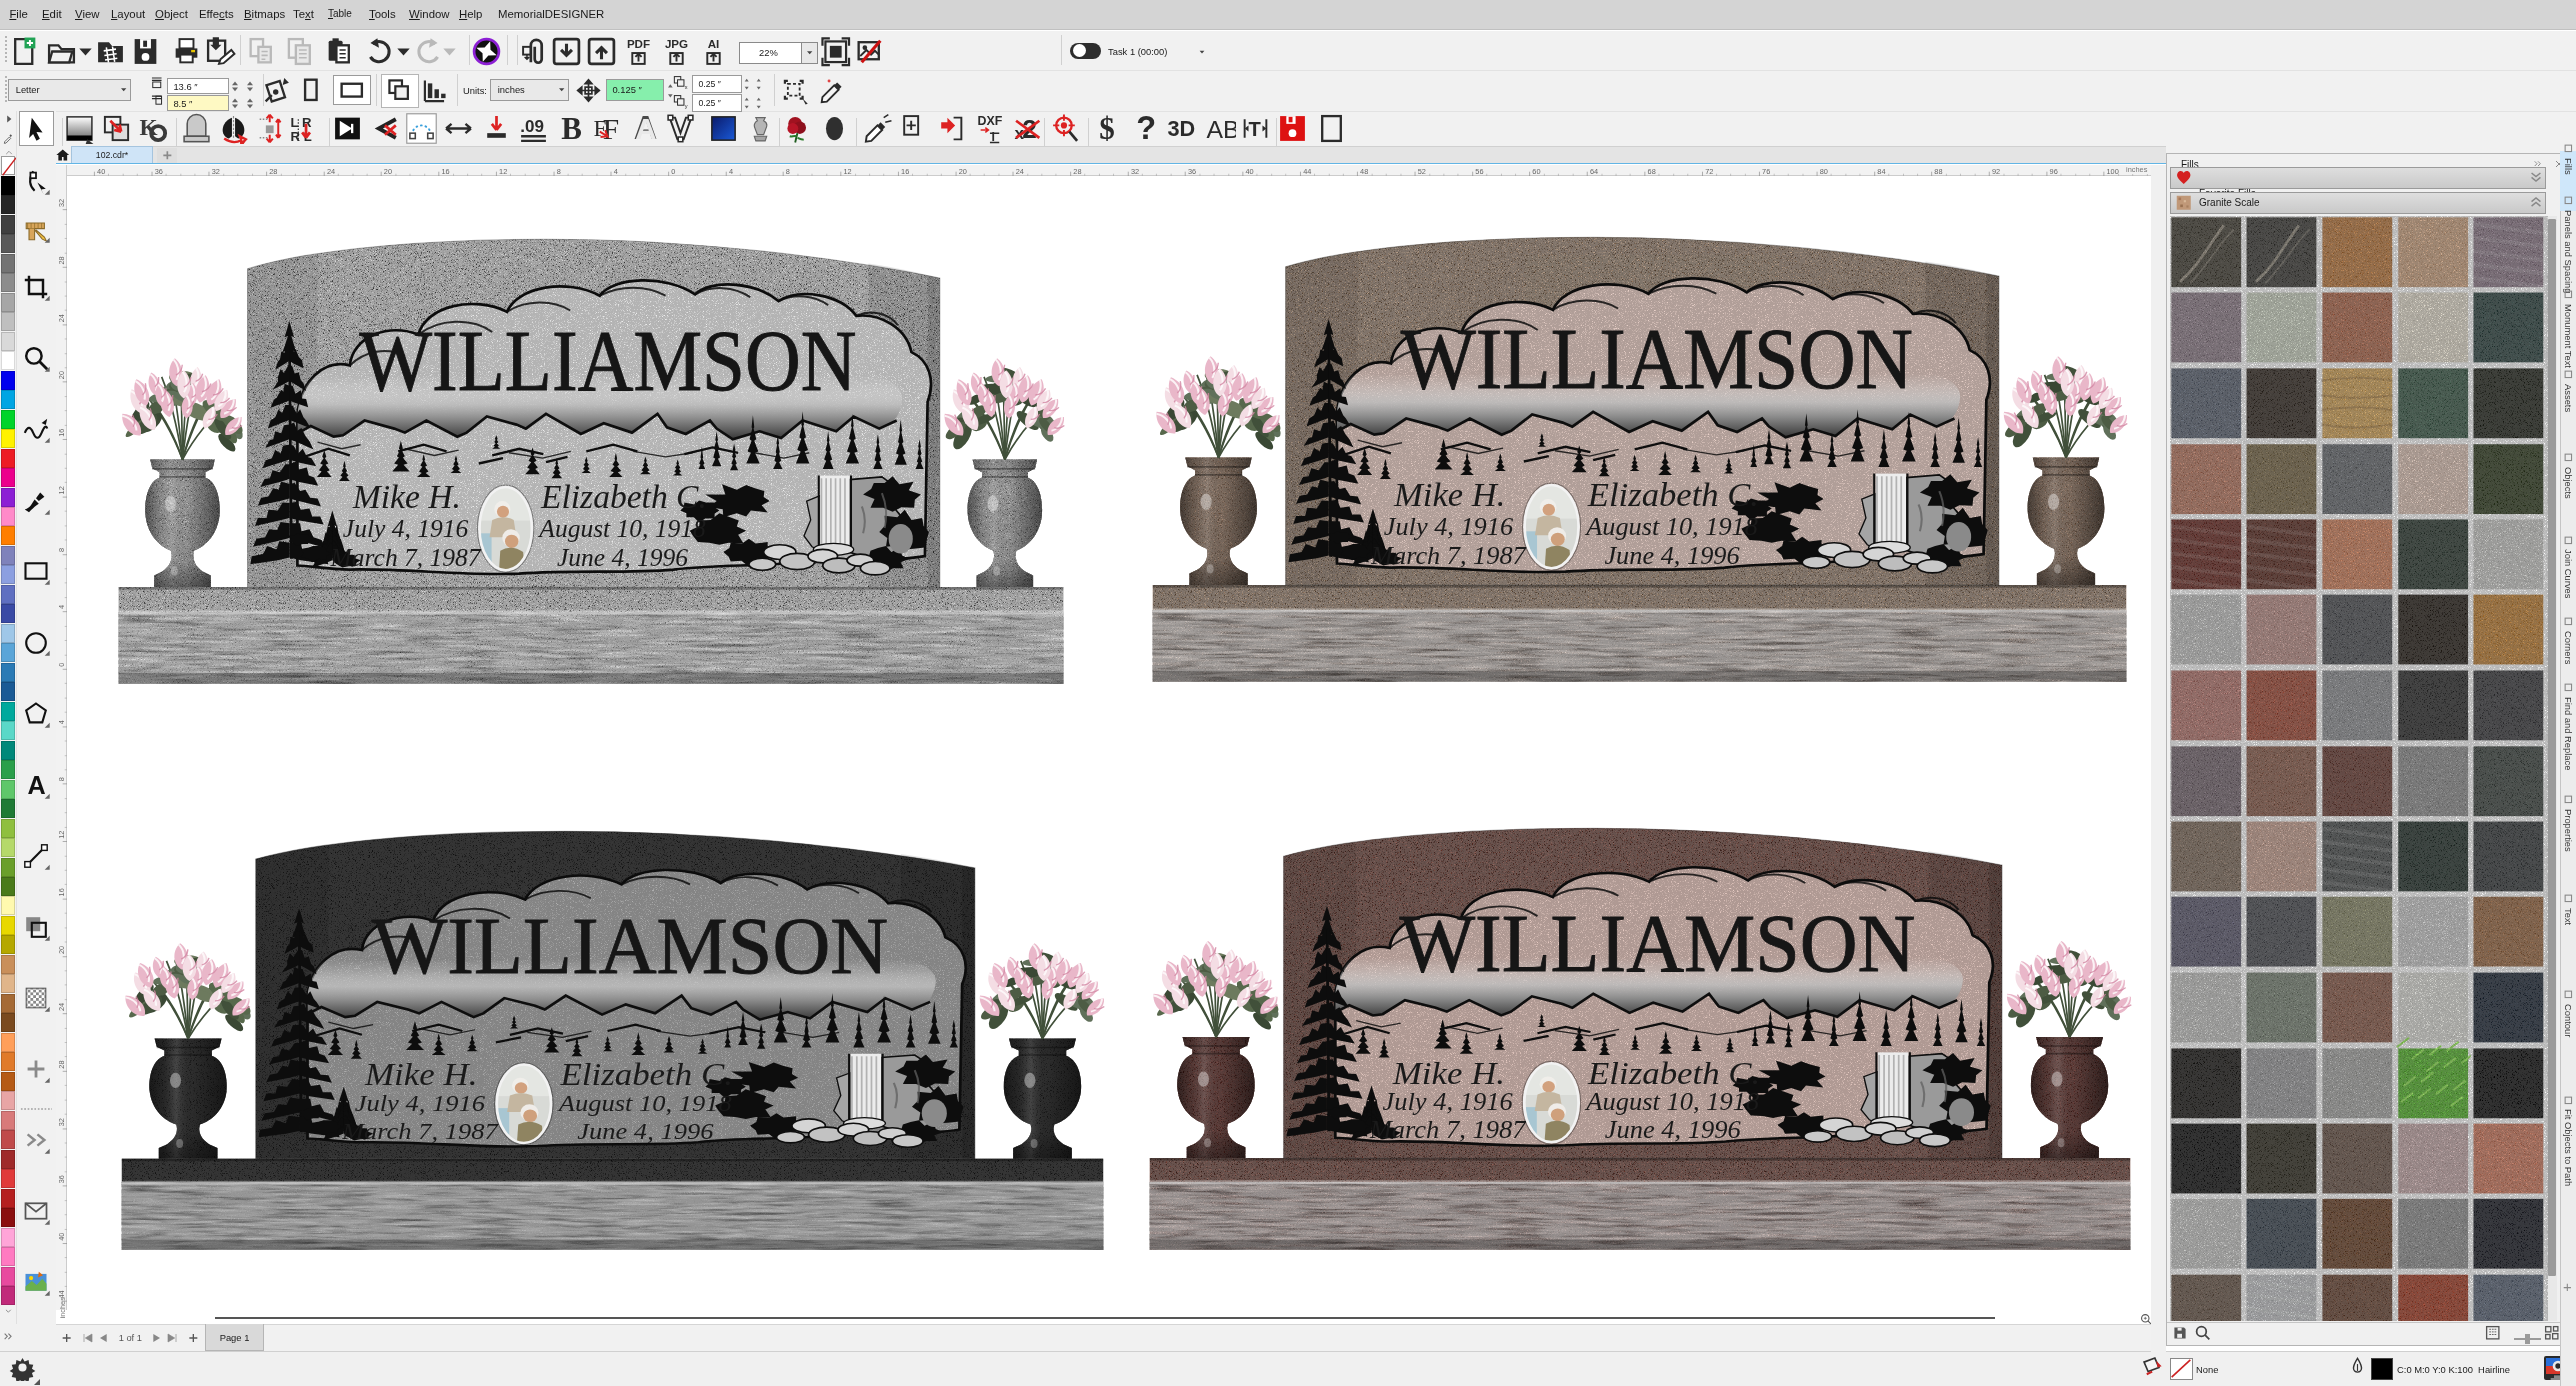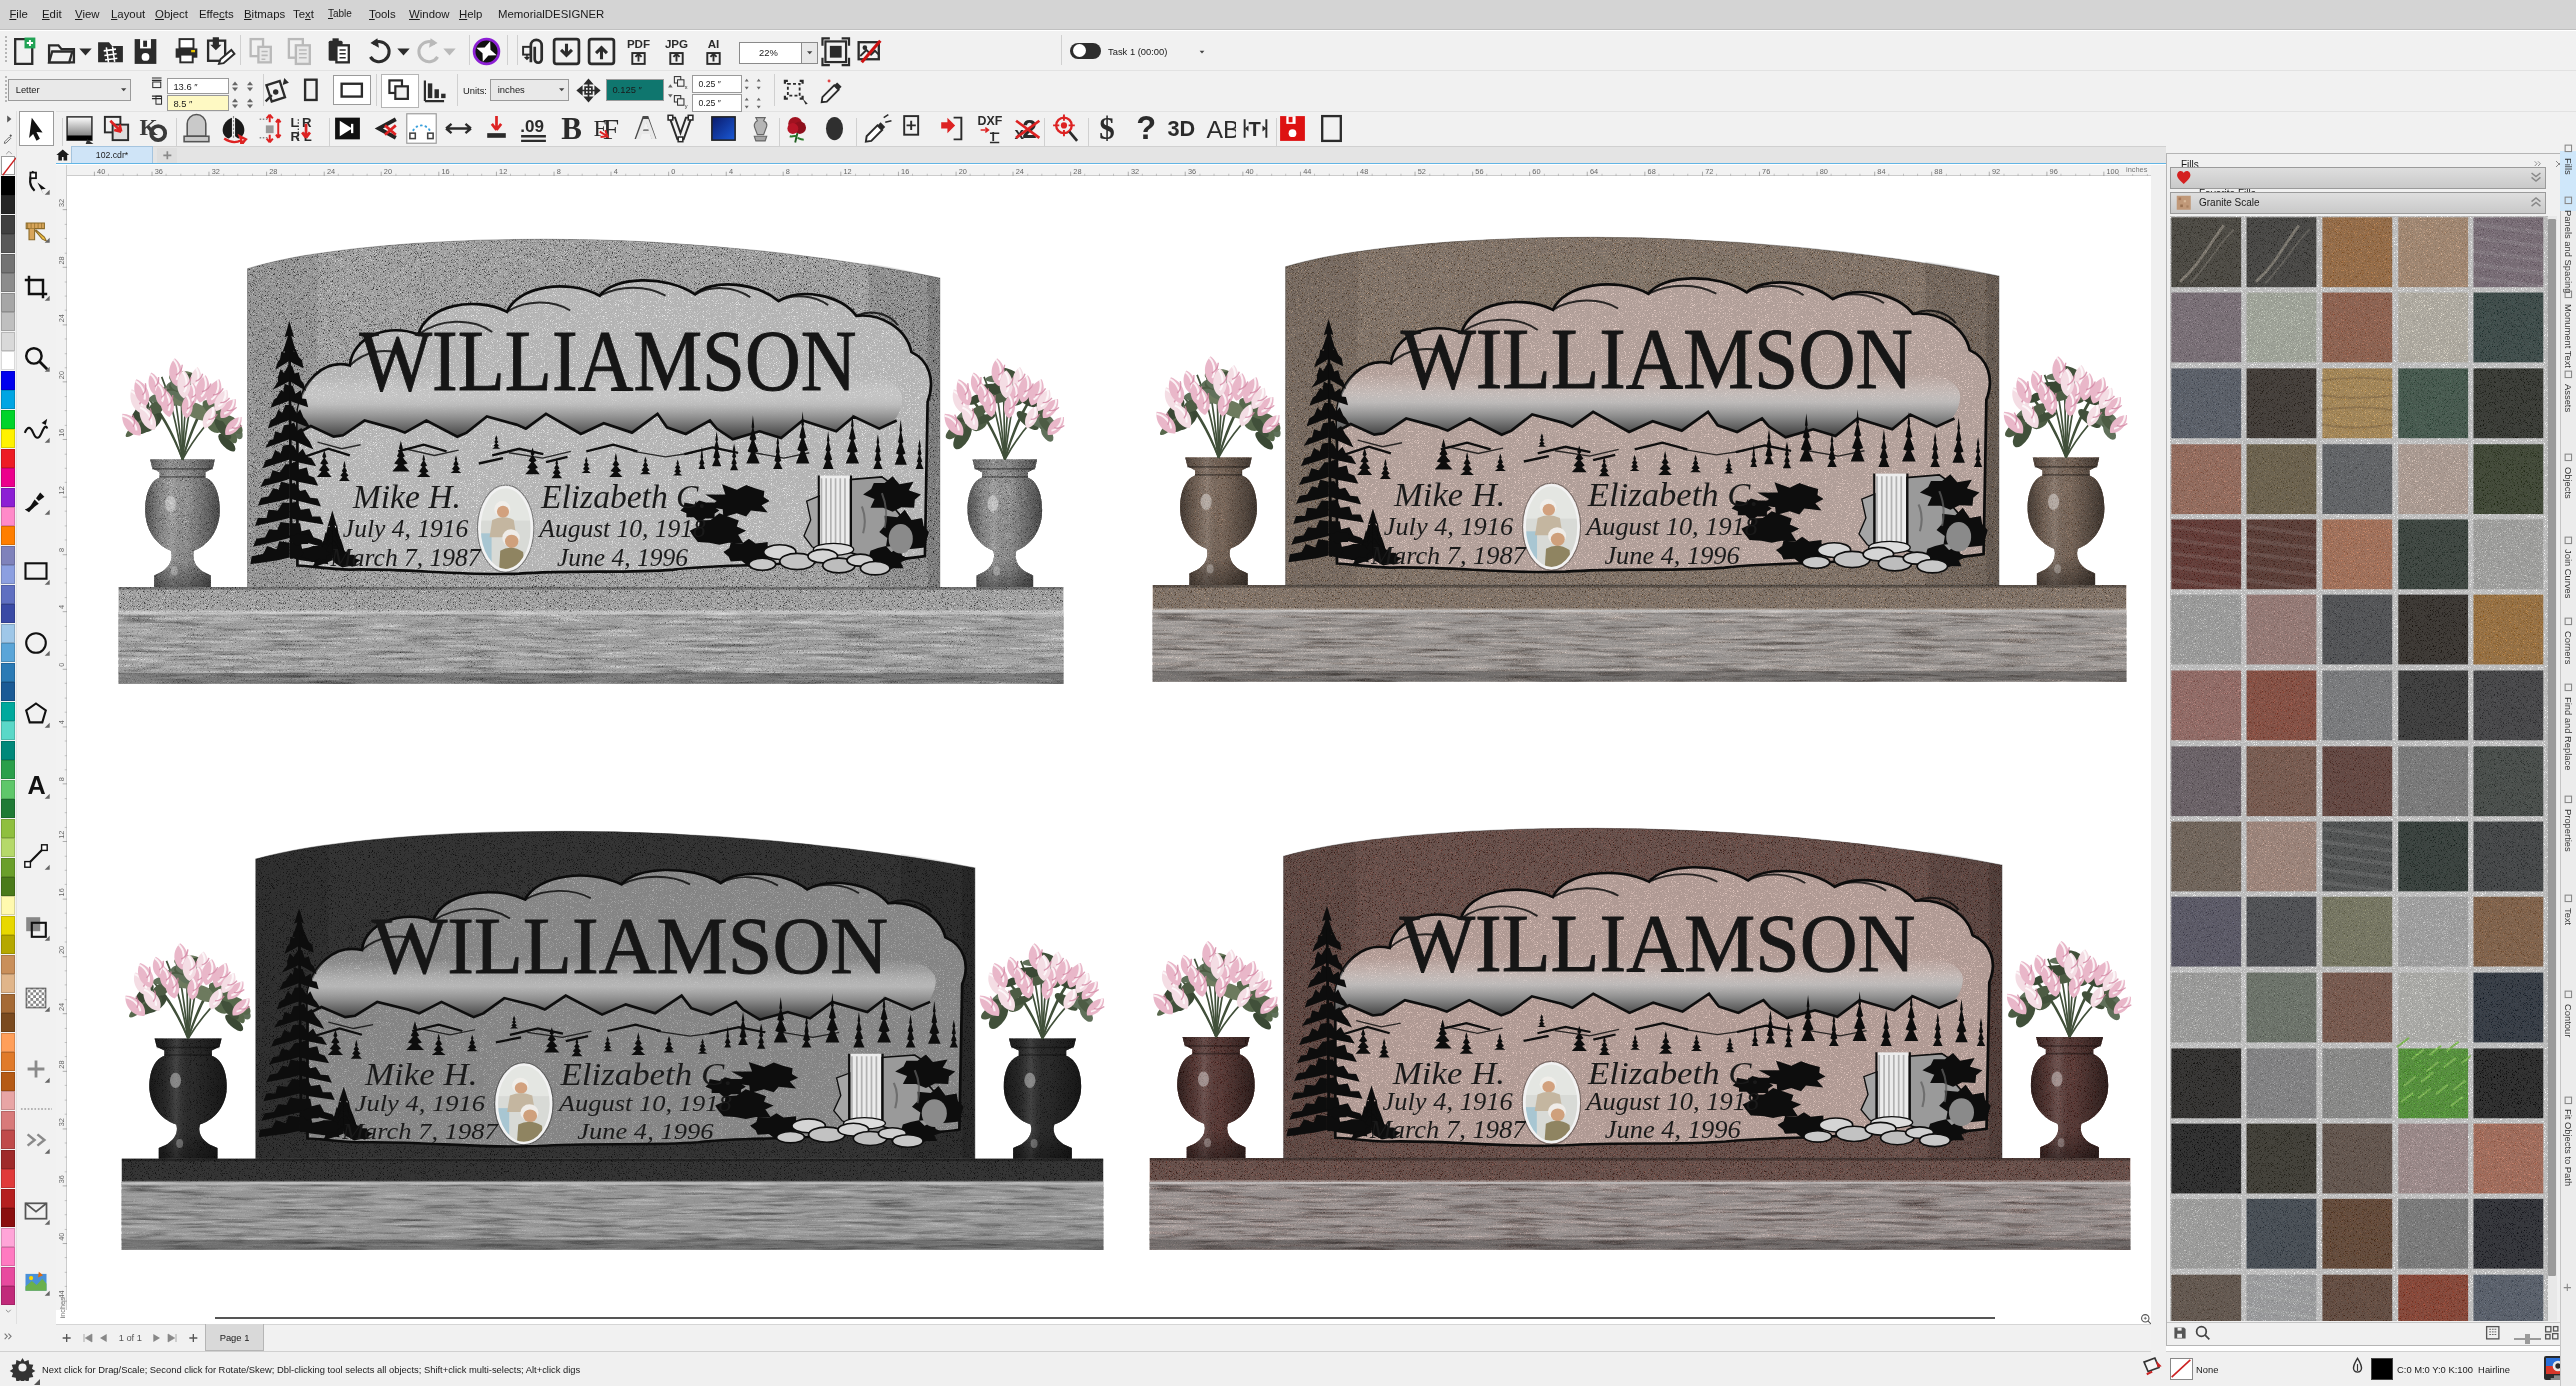--- a/index.html
+++ b/index.html
@@ -210,21 +210,21 @@
 <div class="abs" style="left:457px;top:74px;width:0.7px;height:32px;background:#d0d0d0"></div>
 <div class="abs" style="left:463px;top:81px;width:47px;height:19px;font-size:9.4px;color:#1a1a1a;display:flex;align-items:center">Units:</div>
 <div class="abs" style="left:490px;top:79px;width:79px;height:21.5px;background:#e9e9e9;border:0.7px solid #9a9a9a;font-size:9.4px;color:#1a1a1a;display:flex;align-items:center;padding-left:6.7px">inches</div>
 <svg class="abs" style="left:555px;top:83px" width="13.4" height="13.4" viewBox="0 0 40 40">
       <path d="M12,16 l8,9 8,-9 z" fill="#444"></path>
     </svg>
 <svg class="abs" style="left:575px;top:77px" width="27" height="27" viewBox="0 0 40 40">
       <path d="M20,4 v32 M4,20 h32 M20,4 l-5,6 h10 z M20,36 l-5,-6 h10 z M4,20 l6,-5 v10 z M36,20 l-6,-5 v10 z" stroke="#2b2b2b" stroke-width="2.5" fill="#2b2b2b"></path>
       <rect x="15" y="15" width="10" height="10" fill="none" stroke="#2b2b2b" stroke-width="2.5"></rect>
     </svg>
-<div class="abs" style="left:606px;top:79px;width:58px;height:21.5px;background:#0f766e;border:0.7px solid #9a9a9a;font-size:9.4px;color:#1a1a1a;display:flex;align-items:center;padding-left:5.4px">0.125 ″</div>
+<div class="abs" style="left:606px;top:79px;width:58px;height:21.5px;background:#86efac;border:0.7px solid #9a9a9a;font-size:9.4px;color:#1a1a1a;display:flex;align-items:center;padding-left:5.4px">0.125 ″</div>
 <svg class="abs" style="left:665px;top:81px" width="10.7" height="9.4" viewBox="0 0 40 40">
       <path d="M10,28 l10,-14 10,14 z" fill="#666"></path>
     </svg>
 <svg class="abs" style="left:665px;top:91px" width="10.7" height="9.4" viewBox="0 0 40 40">
       <path d="M10,14 l10,14 10,-14 z" fill="#666"></path>
     </svg>
 <svg class="abs" style="left:672px;top:75px" width="17.5" height="16" viewBox="0 0 40 40">
       <rect x="4" y="4" width="16" height="16" fill="none" stroke="#2b2b2b" stroke-width="2.5"></rect>
       <rect x="12" y="12" width="16" height="16" fill="#f1f1f1" stroke="#2b2b2b" stroke-width="2.5"></rect>
       <text x="30" y="36" font-size="14" fill="#2b2b2b" font-family="Liberation Sans">x</text>
@@ -954,21 +954,20 @@
       <path d="M140,9 l10,6 -10,6 z" fill="#888"></path>
       <path d="M174,9 v12 M162,9 l10,6 -10,6 z" fill="#888" stroke="#888"></path>
       <path d="M200,9 v12 M194,15 h12" stroke="#555" stroke-width="2"></path>
     </svg>
 <div class="abs" style="left:205px;top:1324px;width:59px;height:27px;background:#d9d9d9;border:0.7px solid #b5b5b5;border-top:none;font-size:9.4px;color:#1a1a1a;display:flex;align-items:center;justify-content:center">Page 1</div>
 <div class="abs" style="left:0px;top:1351px;width:2576px;height:35px;background:#f0f0f0;border-top:0.7px solid #d0d0d0"></div>
 <svg class="abs" style="left:9.4px;top:1354px" width="27" height="27" viewBox="0 0 40 40">
       <path d="M20,6 l3,5 6,-2 1,6 6,1 -2,6 5,3 -5,3 2,6 -6,1 -1,6 -6,-2 -3,5 -3,-5 -6,2 -1,-6 -6,-1 2,-6 -5,-3 5,-3 -2,-6 6,-1 1,-6 6,2 z" fill="#333"></path>
       <circle cx="20" cy="20" r="6" fill="#f0f0f0"></circle>
     </svg>
-<div class="abs" style="left:42px;top:1361px;width:1074px;height:16px;font-size:9.4px;color:#1a1a1a;display:flex;align-items:center">Next click for Drag/Scale; Second click for Rotate/Skew; Dbl-clicking tool selects all objects; Shift+click multi-selects; Alt+click digs</div>
 <svg class="abs" style="left:32px;top:1377px" width="8" height="8" viewBox="0 0 40 40">
       <path d="M40,10 v30 h-30 z" fill="#555"></path>
     </svg>
 <svg class="abs" style="left:2140px;top:1354px" width="27" height="27" viewBox="0 0 40 40">
       <path d="M6,12 l16,-6 6,14 -16,6 z" fill="#f5f5f5" stroke="#333" stroke-width="2.5"></path>
       <path d="M24,10 l8,8 -6,2 z" fill="#c22"></path>
       <path d="M10,30 l8,-4" stroke="#c22" stroke-width="3"></path>
     </svg>
 <div class="abs" style="left:2170px;top:1358px;width:23px;height:21.5px;background:#fff;border:1.3px solid #888"><svg width="20" height="19" viewBox="0 0 30 28">
         <path d="M1,27 L29,1" stroke="#cc2222" stroke-width="2.5"></path>

